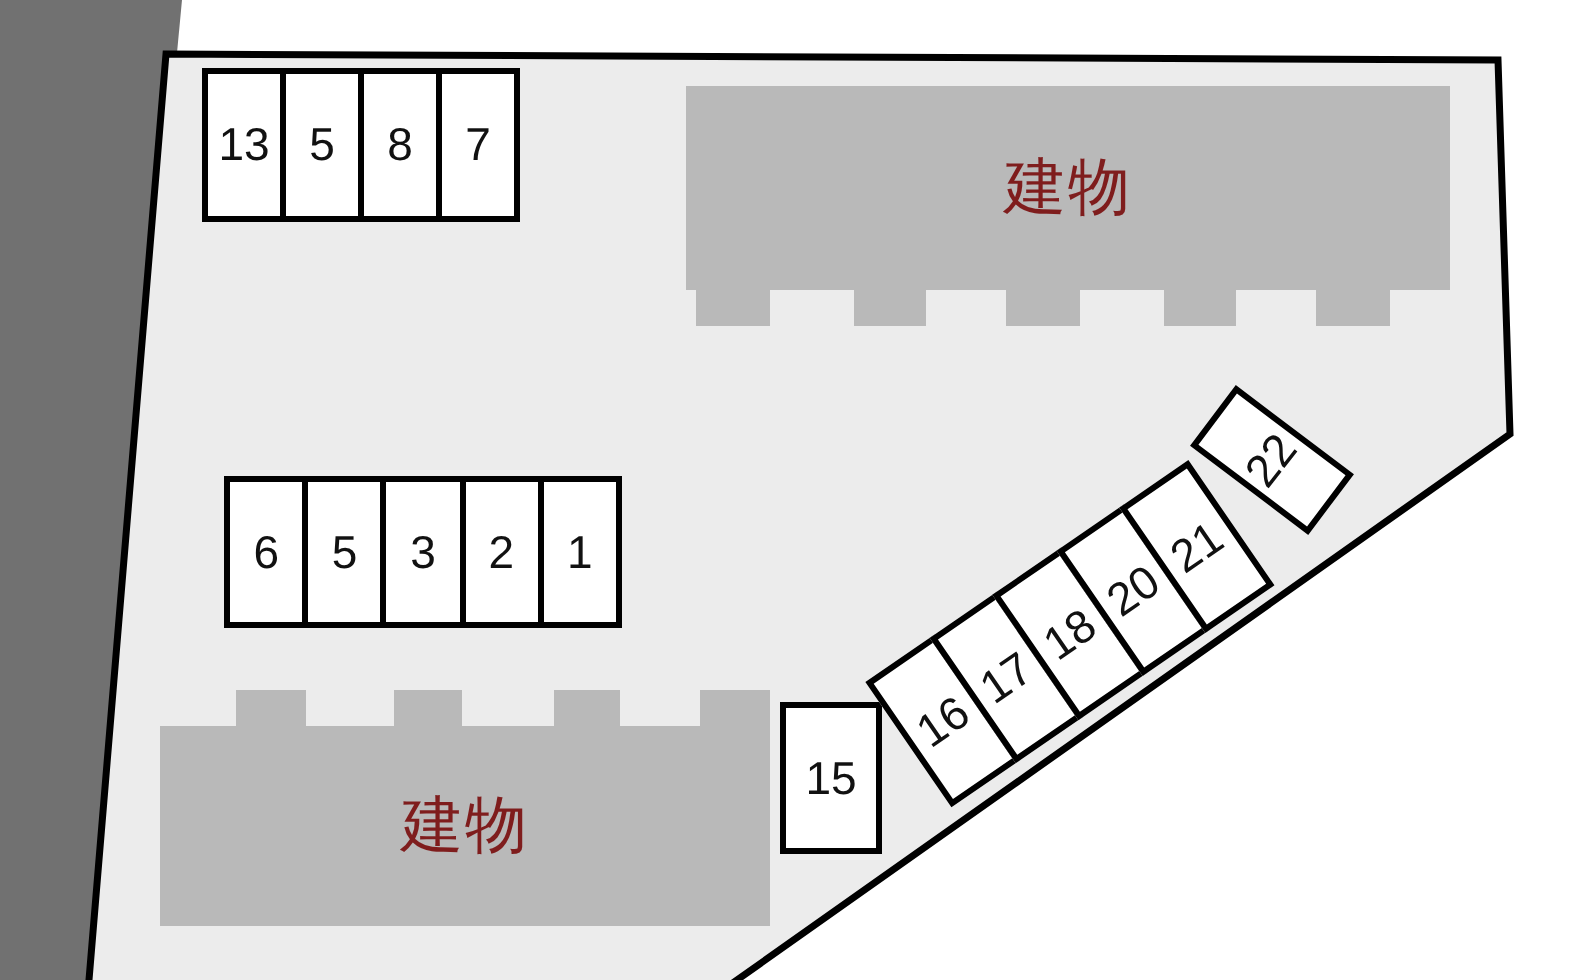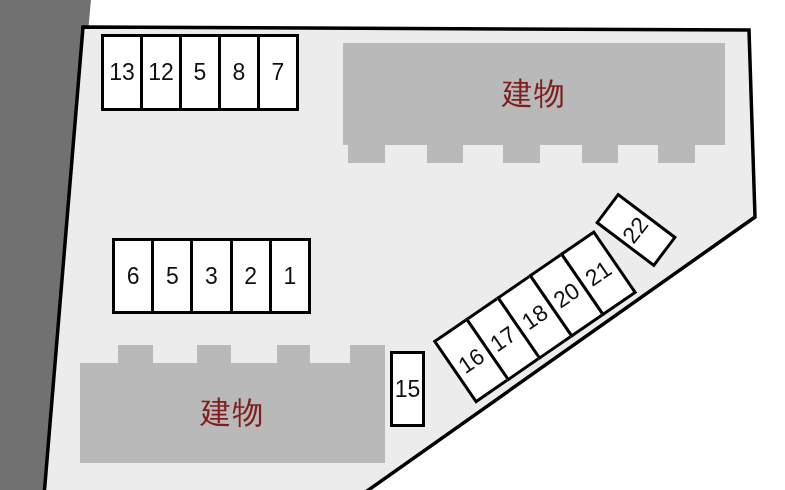--- a/index.html
+++ b/index.html
@@ -61,21 +61,21 @@
   #row-top  { left: 101px; top: 34px; }
   #row-mid  { left: 112px; top: 238px; }
   #row-diag {
     left: 437px; top: 279px;
     transform: rotate(-34.5deg);
     transform-origin: center center;
   }
   #space-15 {
     position: absolute;
     left: 390px; top: 351px;
-    width: 35px; height: 76px;
+    width: 51px; height: 76px;
     z-index: 2;
   }
   #space-22 {
     position: absolute;
     left: 599px; top: 211px;
     width: 74px; height: 38px;
     transform: rotate(37deg);
     transform-origin: center center;
     z-index: 2;
   }
@@ -106,21 +106,20 @@
   <div class="building-body" style="left:80px; top:363px; width:305px; height:100px;">
     <span class="building-label">建物</span>
   </div>
   <div class="tooth" style="left:118px; top:345px; width:35px; height:18px;"></div>
   <div class="tooth" style="left:197px; top:345px; width:34px; height:18px;"></div>
   <div class="tooth" style="left:277px; top:345px; width:33px; height:18px;"></div>
   <div class="tooth" style="left:350px; top:345px; width:35px; height:18px;"></div>
 
   <div class="space-row" id="row-top">
     <div class="cell">13</div>
-    <div class="cell">12</div>
     <div class="cell">5</div>
     <div class="cell">8</div>
     <div class="cell">7</div>
   </div>
 
   <div class="space-row" id="row-mid">
     <div class="cell">6</div>
     <div class="cell">5</div>
     <div class="cell">3</div>
     <div class="cell">2</div>

